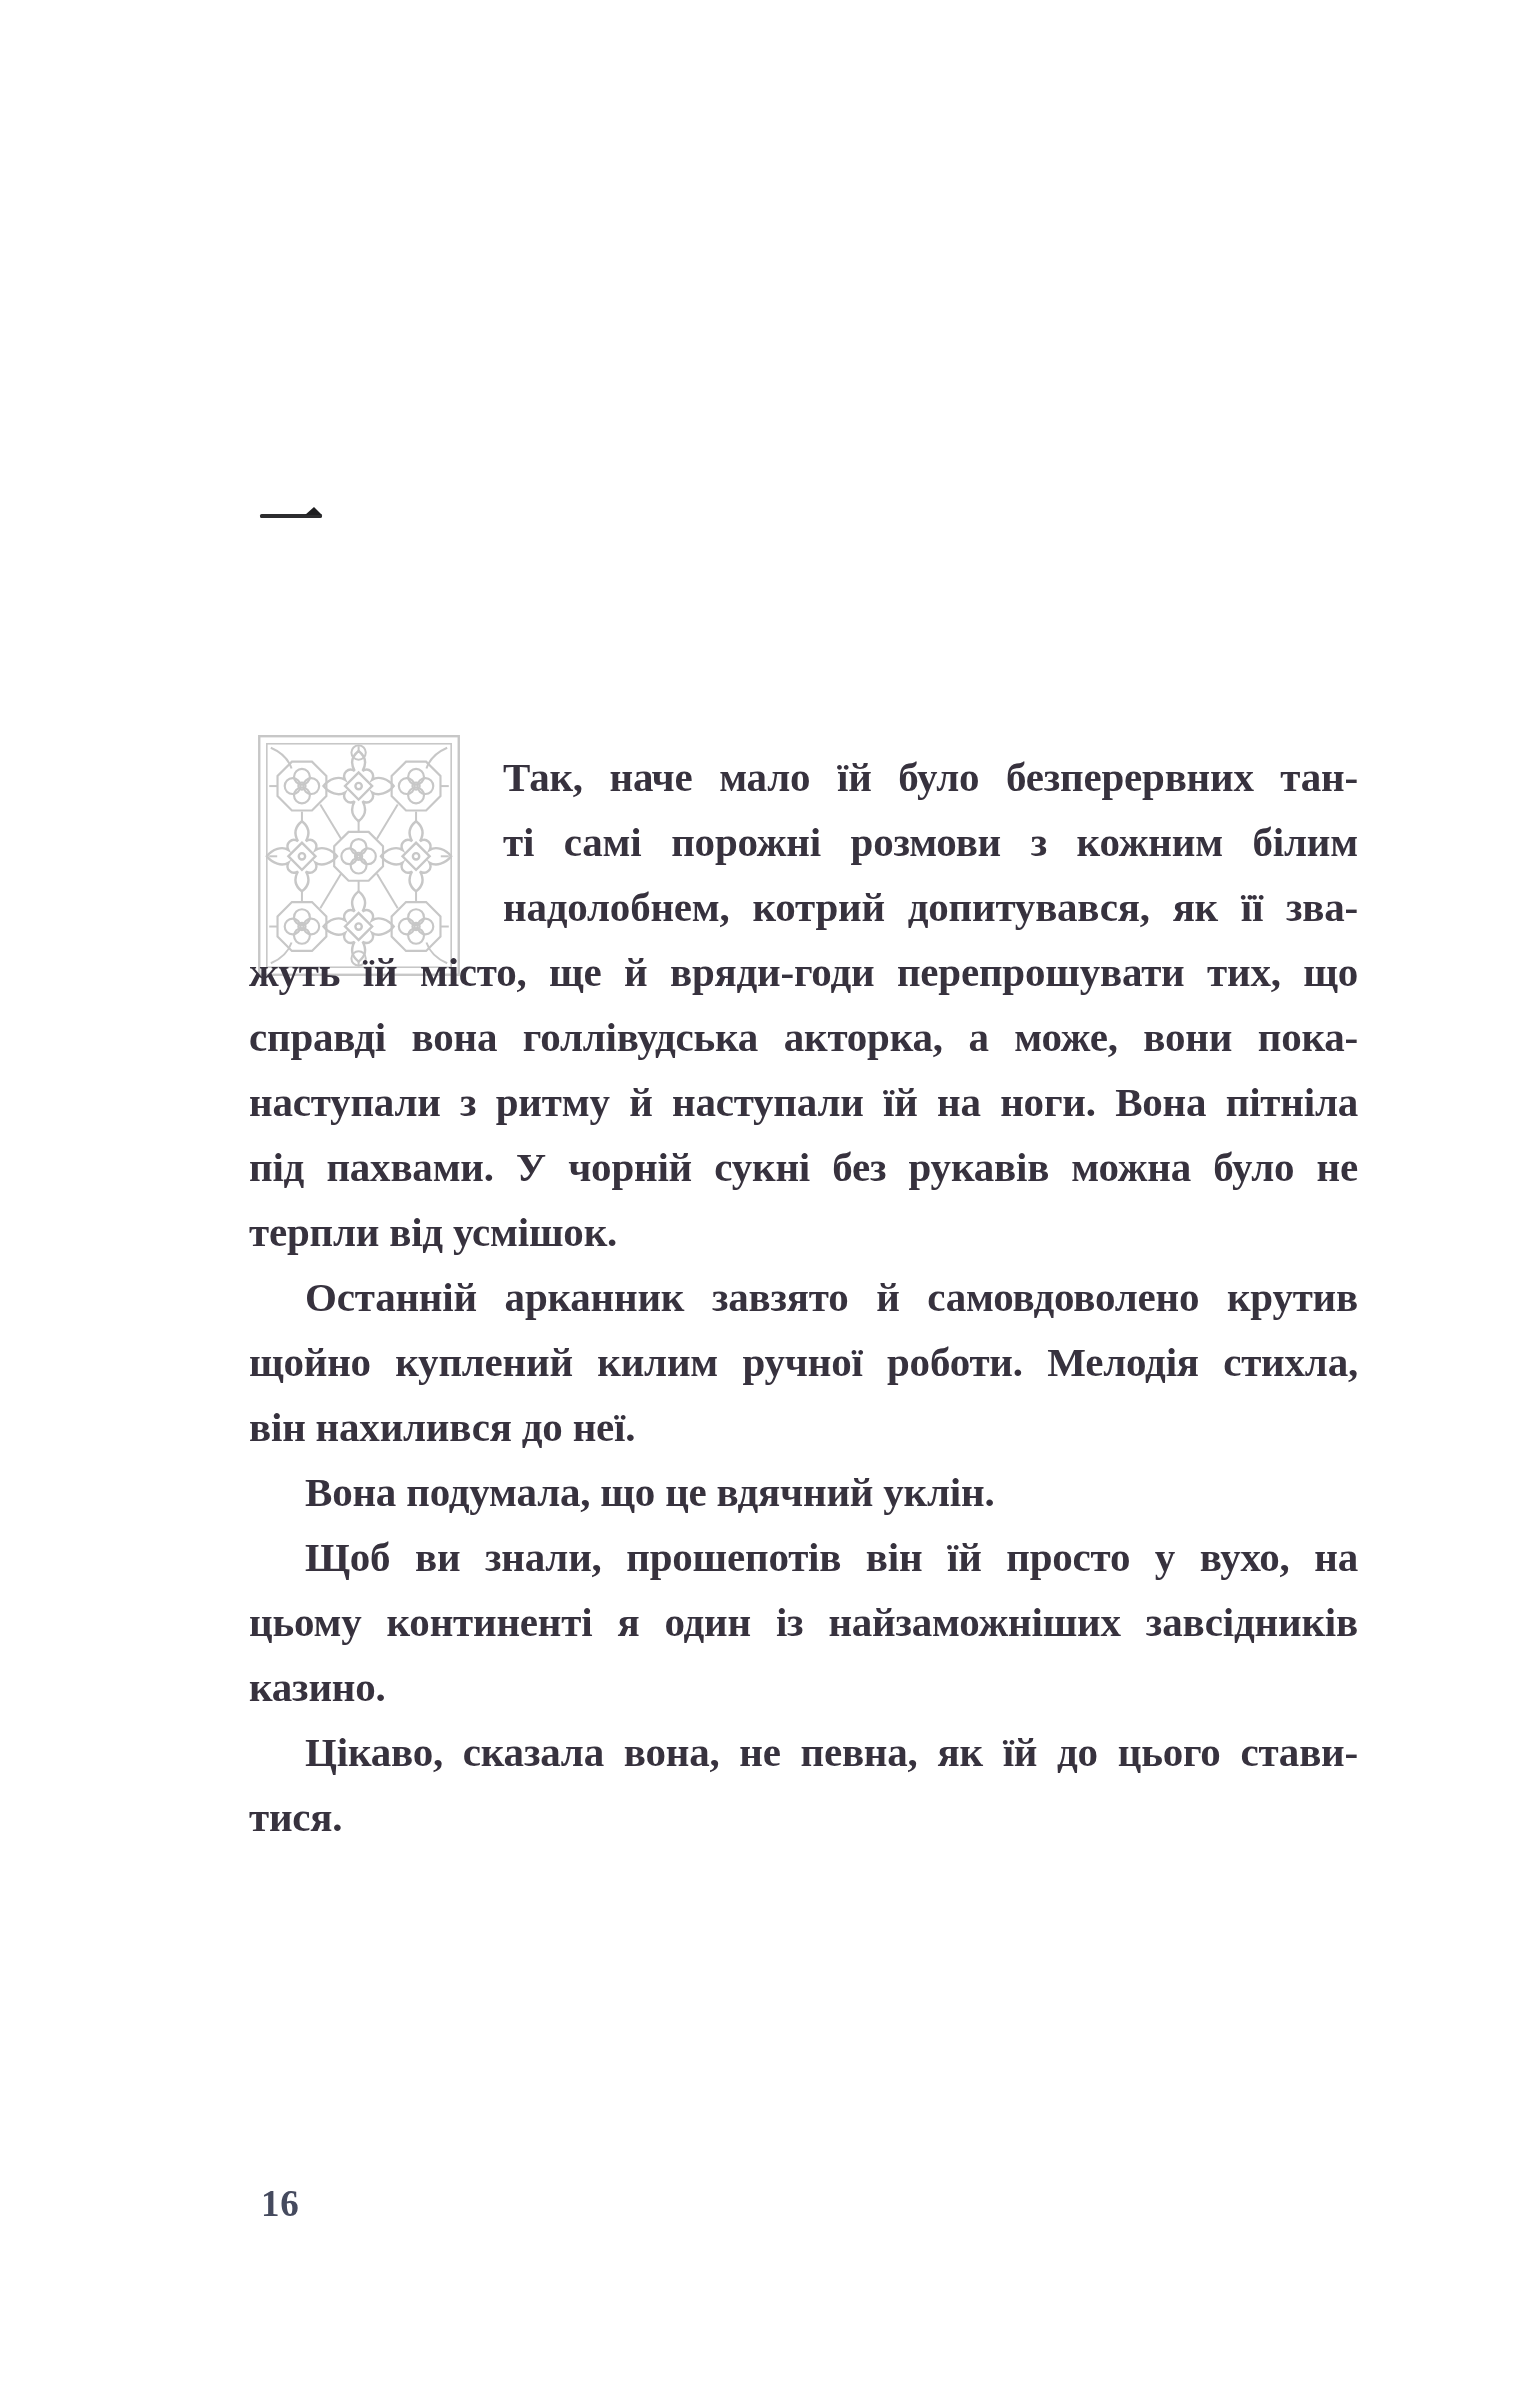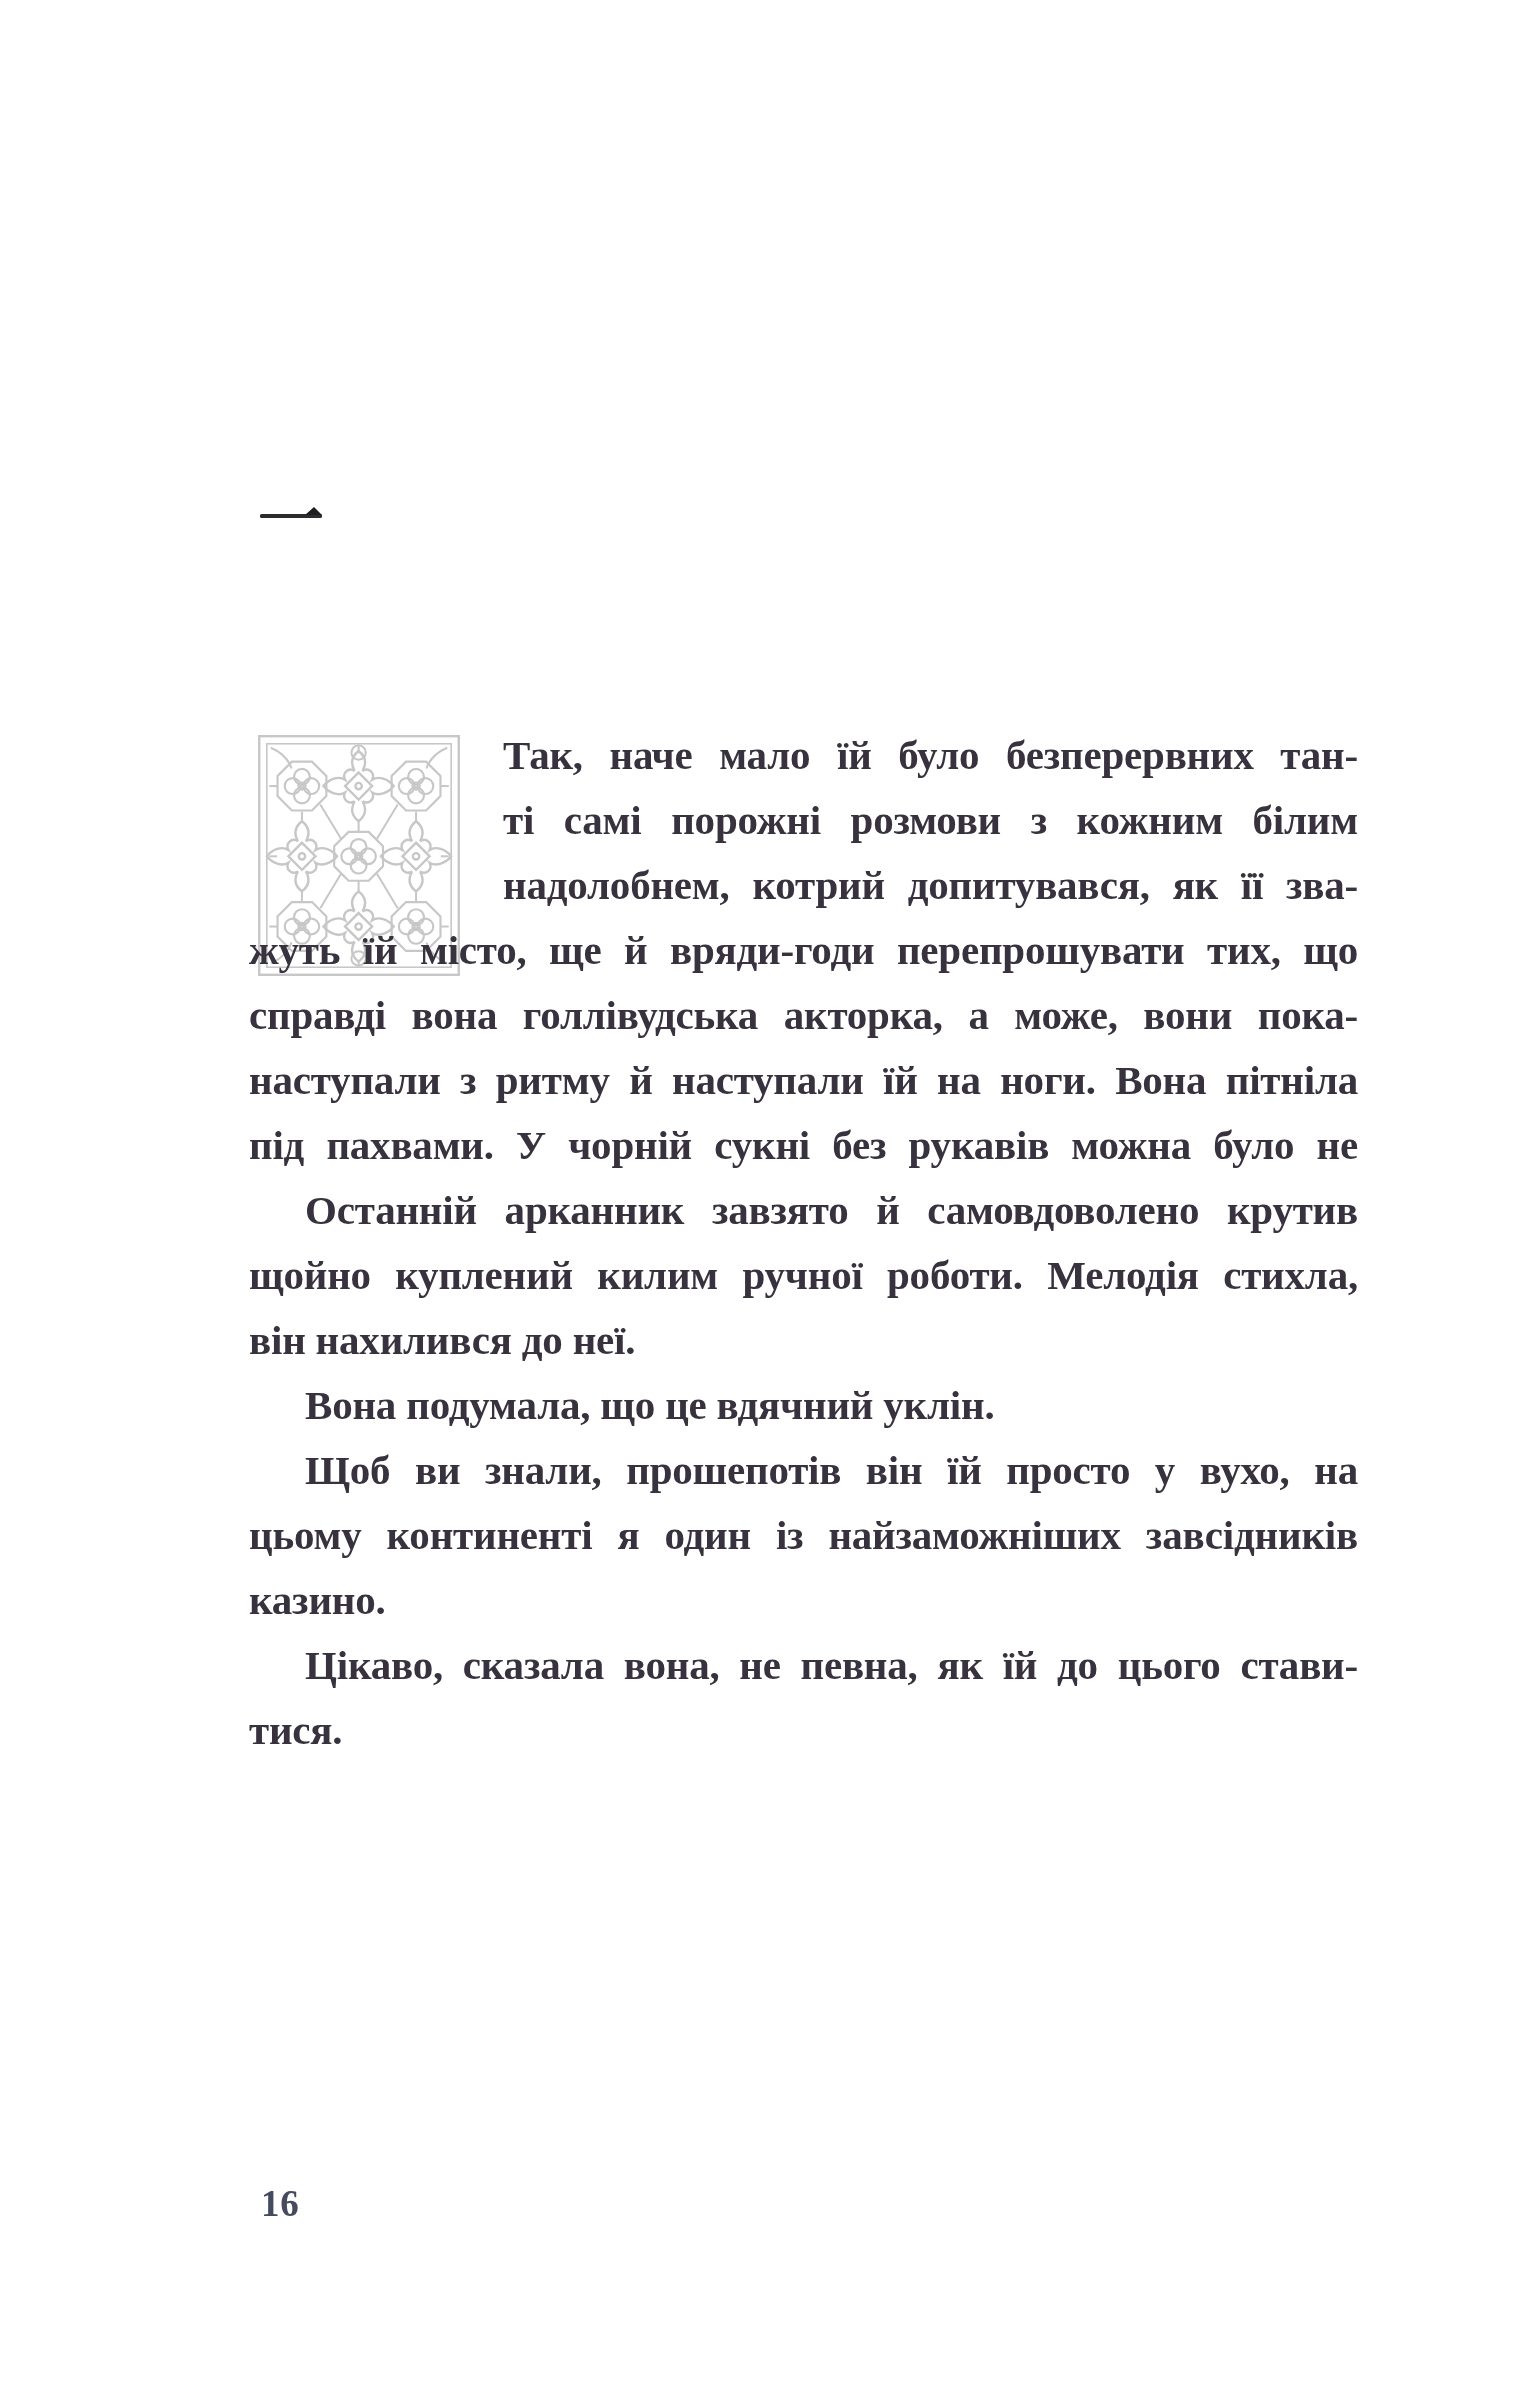--- a/index.html
+++ b/index.html
@@ -16,21 +16,21 @@
   .marker-leaf{
     position:absolute;left:45px;top:-4.8px;width:0;height:0;
     border-left:9.6px solid transparent;border-right:8px solid transparent;
     border-bottom:8px solid #1e1e20;
   }
   
   .ornament{position:absolute;left:258px;top:735px;width:202px;height:241px;}
   .ornament svg{display:block;width:202px;height:241px;}
   
   .text-block{
-    position:absolute;left:249px;top:723px;width:1109px;
+    position:absolute;left:249px;top:745px;width:1109px;
     color:#37323e;
     font-size:41px;font-weight:600;letter-spacing:-0.2px;
   }
   .line{
     height:65px;line-height:65px;
     text-align:justify;text-align-last:justify;
     white-space:normal;
   }
   .line.last{text-align:left;text-align-last:left;}
   .line.beside{margin-left:254px;}
@@ -115,20 +115,21 @@
   </div>
 
   <div class="text-block" id="text-block">
       <div class="line beside">Так, наче мало їй було безперервних тан-</div>
       <div class="line beside">ті самі порожні розмови з кожним білим</div>
       <div class="line beside">надолобнем, котрий допитувався, як її зва-</div>
       <div class="line">жуть їй місто, ще й вряди-годи перепрошувати тих, що</div>
       <div class="line">справді вона голлівудська акторка, а може, вони пока-</div>
       <div class="line">наступали з ритму й наступали їй на ноги. Вона пітніла</div>
       <div class="line">під пахвами. У чорній сукні без рукавів можна було не</div>
+      <div class="line last">терпли від усмішок.</div>
       <div class="line indent">Останній арканник завзято й самовдоволено крутив</div>
       <div class="line">щойно куплений килим ручної роботи. Мелодія стихла,</div>
       <div class="line last">він нахилився до неї.</div>
       <div class="line last indent">Вона подумала, що це вдячний уклін.</div>
       <div class="line indent">Щоб ви знали, прошепотів він їй просто у вухо, на</div>
       <div class="line">цьому континенті я один із найзаможніших завсідників</div>
       <div class="line last">казино.</div>
       <div class="line indent">Цікаво, сказала вона, не певна, як їй до цього стави-</div>
       <div class="line last">тися.</div>
     </div>

